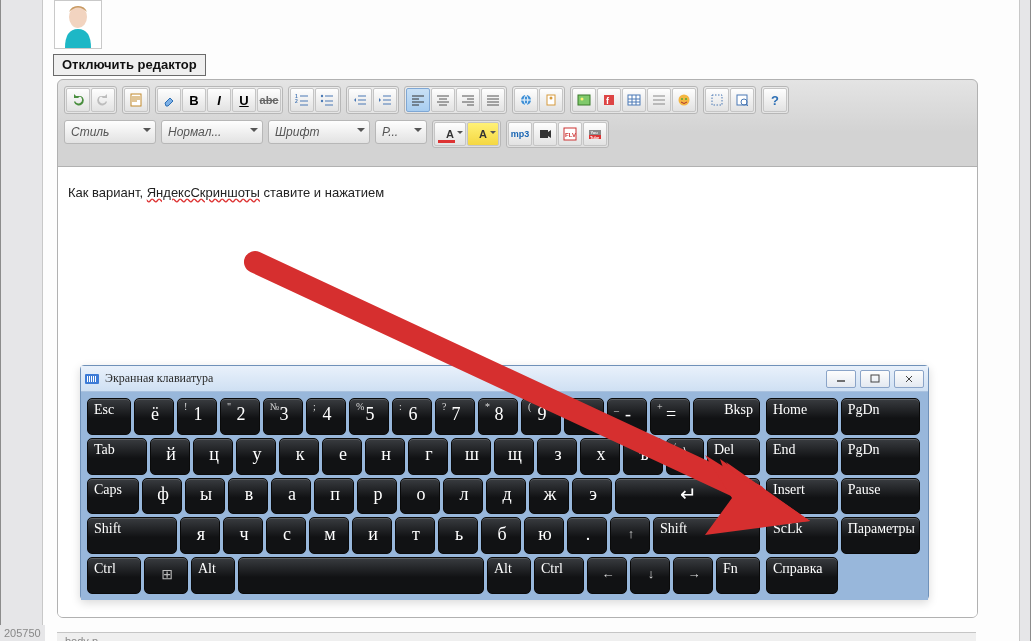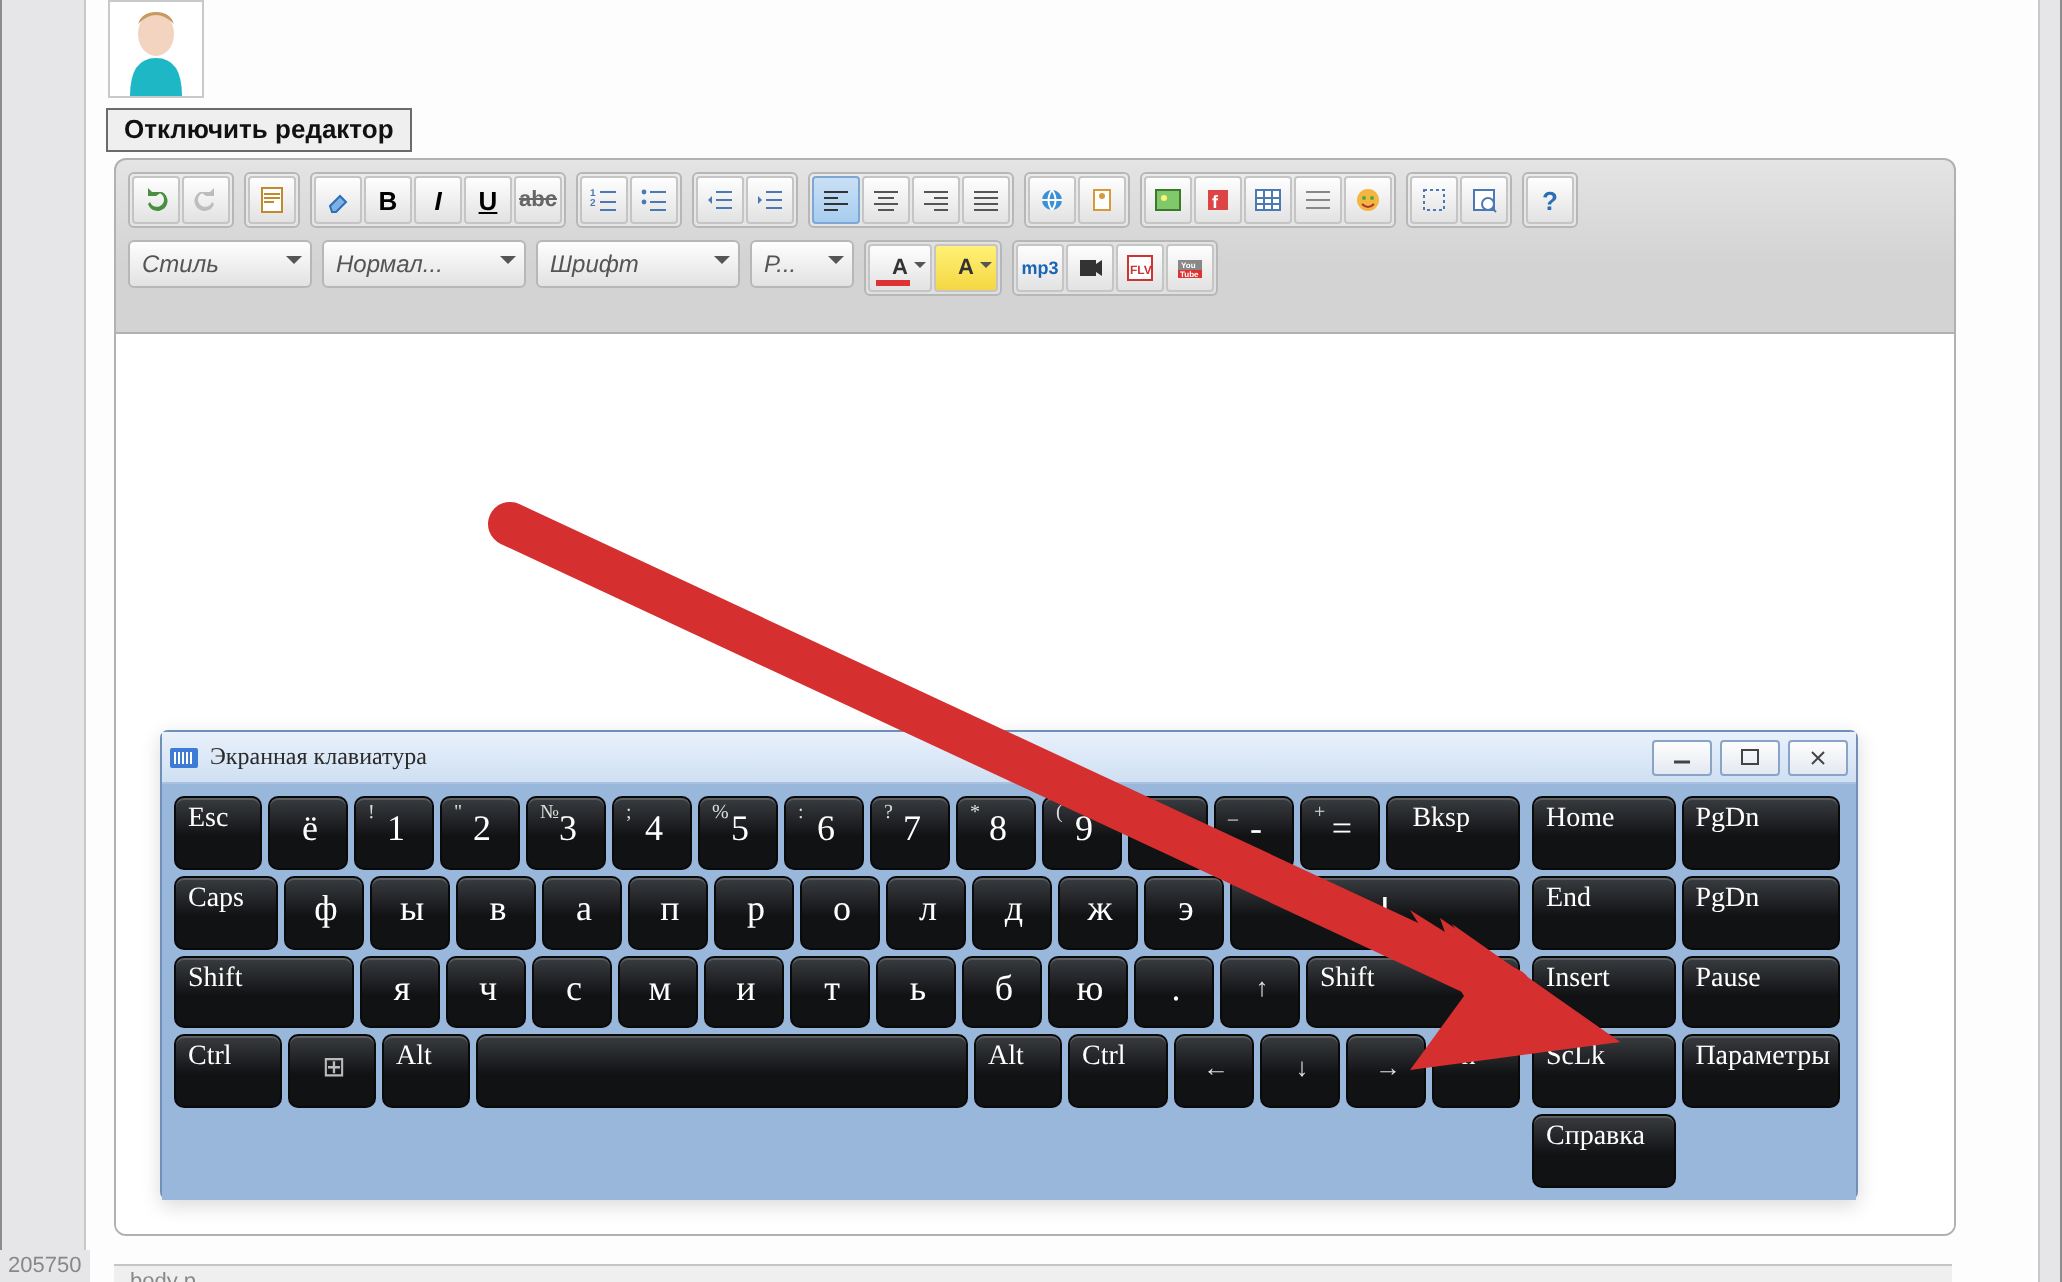--- a/index.html
+++ b/index.html
@@ -277,20 +277,21 @@
               <text x="2.5" y="7" font-size="4" fill="#fff">You</text>
               <text x="2" y="11.5" font-size="4" fill="#fff">Tube</text>
             </svg>
           </div>
       </div>
     </div>
   </div>
   <div class="content-wrap">
     <div class="content-scroll"></div>
     <div class="content">
+      <span><span>Как вариант, </span><span class="spell">ЯндексСкриншоты</span><span> ставите и нажатием</span></span>
 
       
       <div class="osk" style="left:22px;top:198px">
         <div class="osk-title">
           <span class="kb-ico"></span>
           <span>Экранная клавиатура</span>
           <span class="spacer"></span>
           <span class="win-btn">
               <svg viewBox="0 0 10 10">
                 <path d="M1 7h8" stroke="#444" stroke-width="1.5"></path>
@@ -354,23 +355,43 @@
                   <span>0</span>
                 </div>
               <div class="key center" style="width:40px">
                   <span class="sup">_</span>
                   <span>-</span>
                 </div>
               <div class="key center" style="width:40px">
                   <span class="sup">+</span>
                   <span>=</span>
                 </div>
-              <div class="key lab" style="flex:1;align-items:flex-end;padding-right:24px">Bksp</div>
+              <div class="key lab" style="flex:1;align-items:flex-end;padding-right:6px">Bksp</div>
             </div>
 
+            <div class="krow">
+              <div class="key lab" style="width:60px">Tab</div>
+              <div class="key center" style="width:40px">й</div>
+              <div class="key center" style="width:40px">ц</div>
+              <div class="key center" style="width:40px">у</div>
+              <div class="key center" style="width:40px">к</div>
+              <div class="key center" style="width:40px">е</div>
+              <div class="key center" style="width:40px">н</div>
+              <div class="key center" style="width:40px">г</div>
+              <div class="key center" style="width:40px">ш</div>
+              <div class="key center" style="width:40px">щ</div>
+              <div class="key center" style="width:40px">з</div>
+              <div class="key center" style="width:40px">х</div>
+              <div class="key center" style="width:40px">ъ</div>
+              <div class="key center" style="width:38px">
+                  <span class="sup">/</span>
+                  <span>\</span>
+                </div>
+              <div class="key lab" style="flex:1">Del</div>
+            </div>
 
             <div class="krow">
               <div class="key lab" style="width:52px">Caps</div>
               <div class="key center" style="width:40px">ф</div>
               <div class="key center" style="width:40px">ы</div>
               <div class="key center" style="width:40px">в</div>
               <div class="key center" style="width:40px">а</div>
               <div class="key center" style="width:40px">п</div>
               <div class="key center" style="width:40px">р</div>
               <div class="key center" style="width:40px">о</div>

